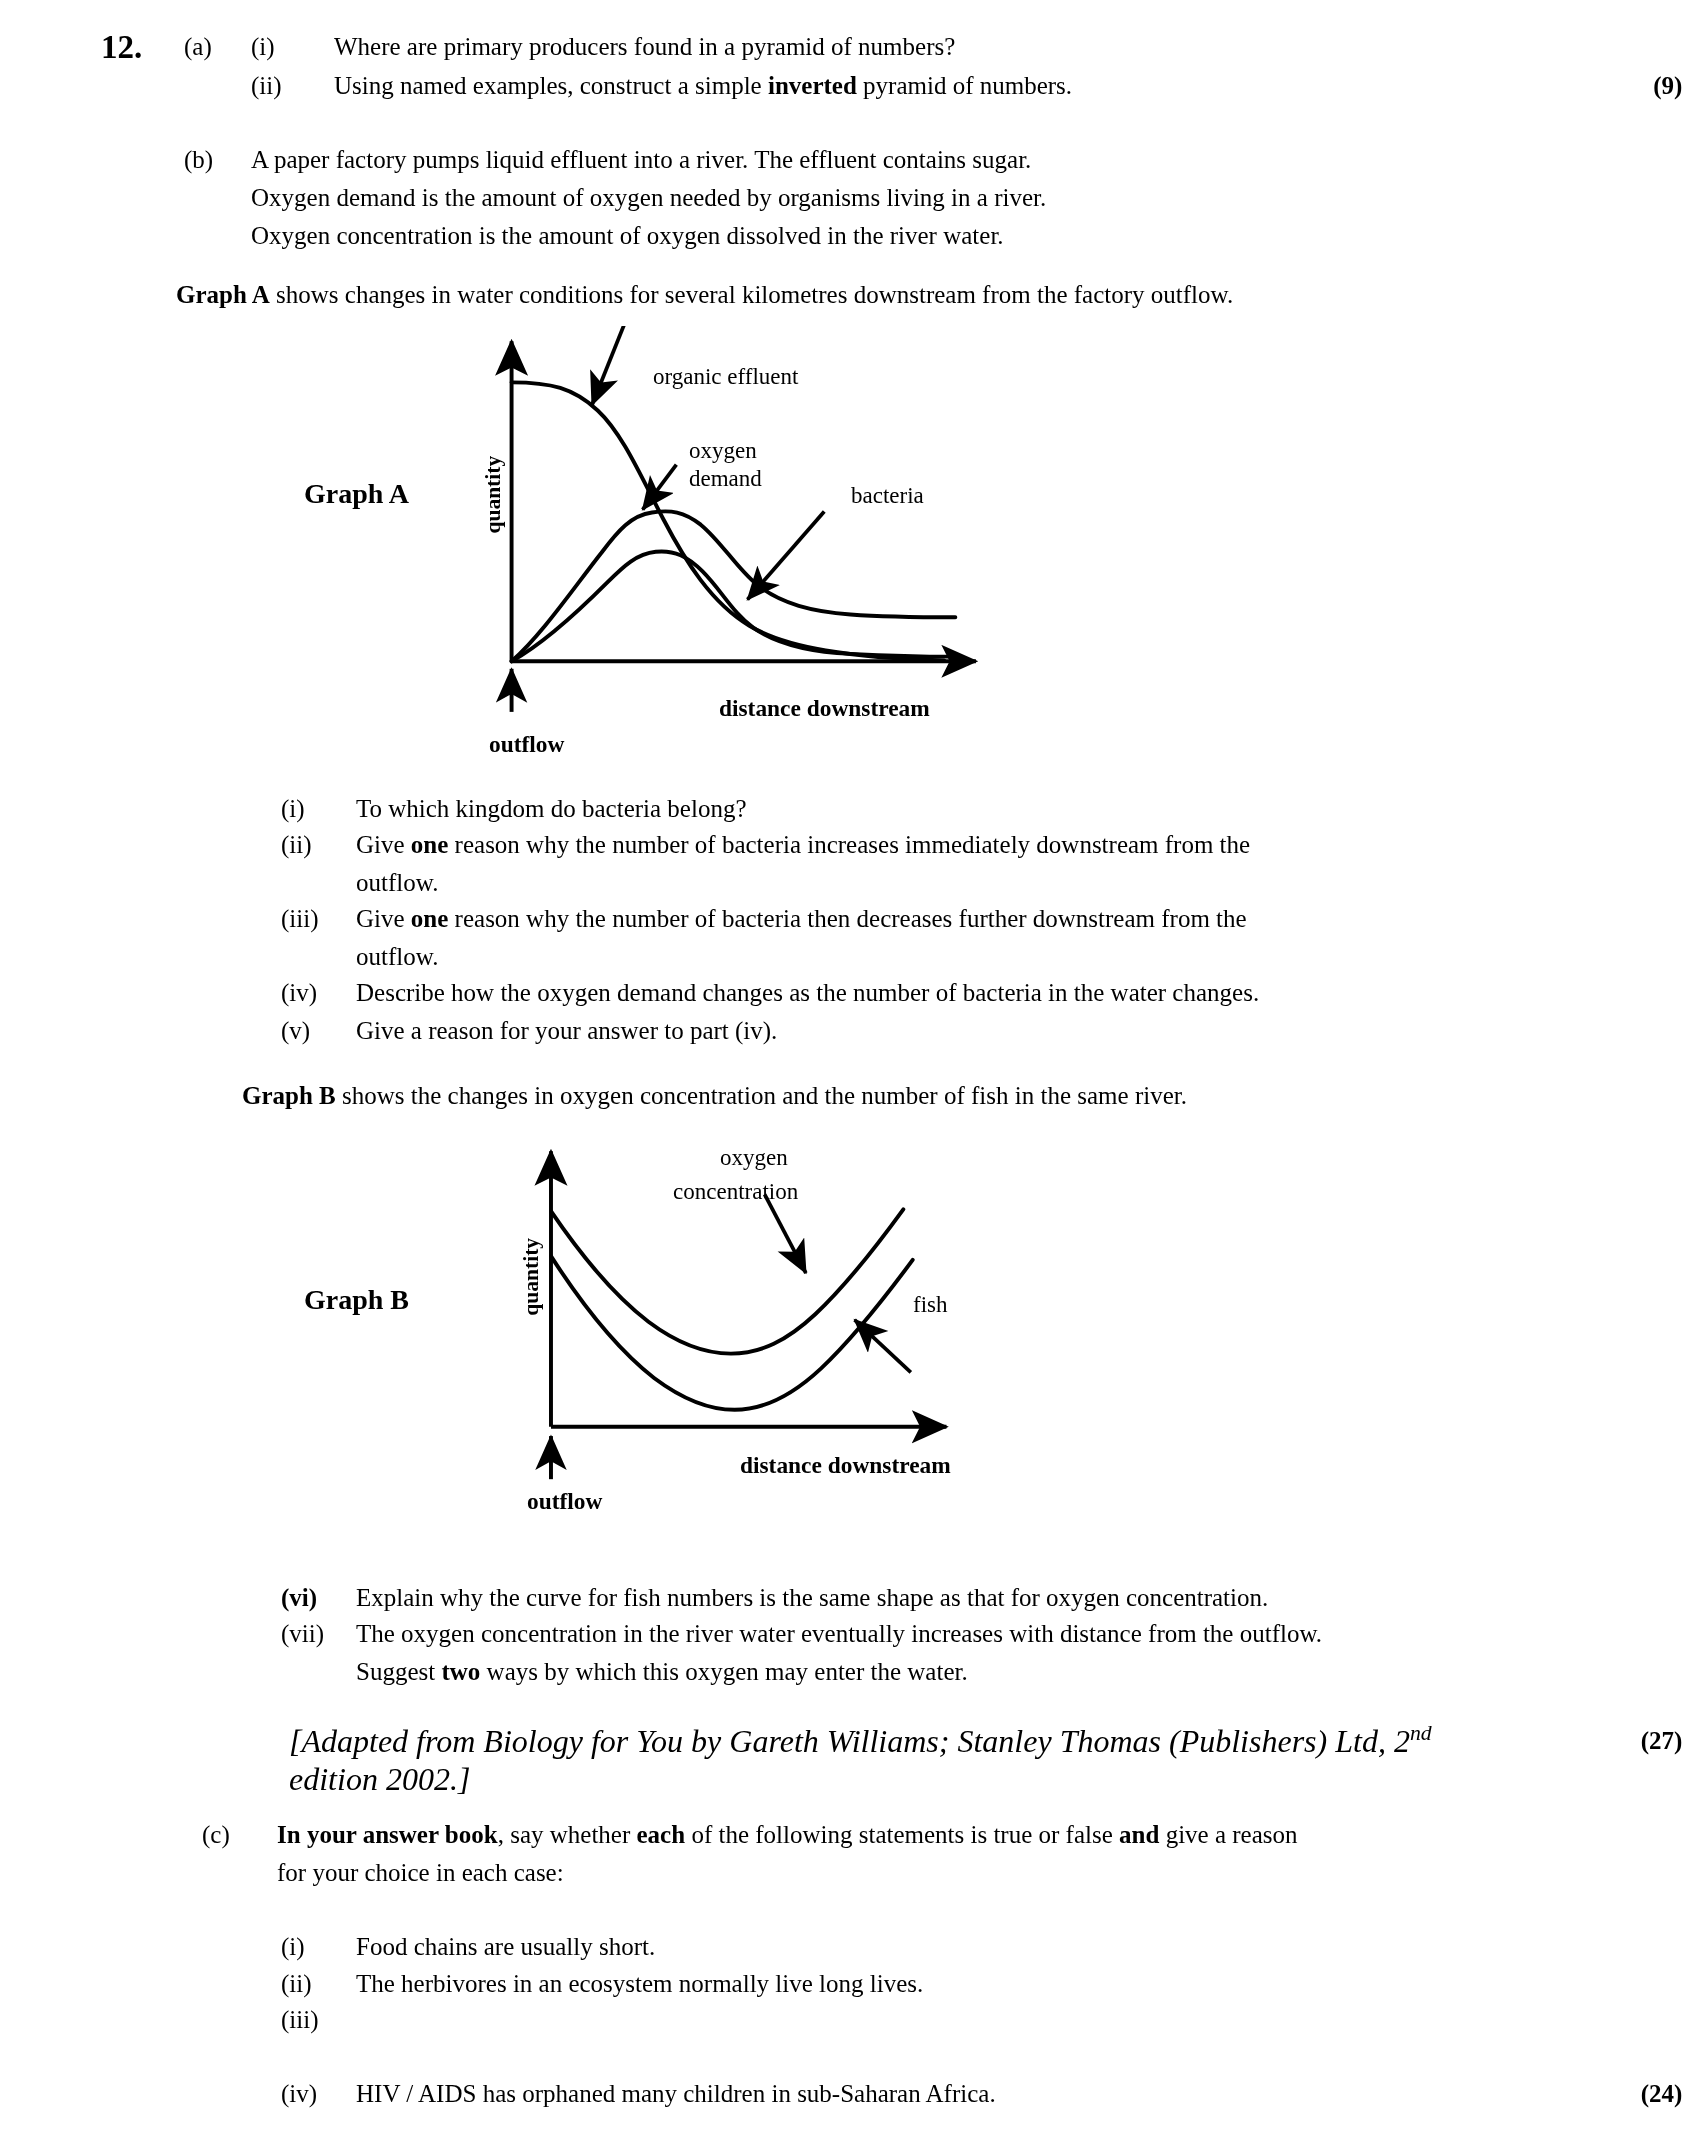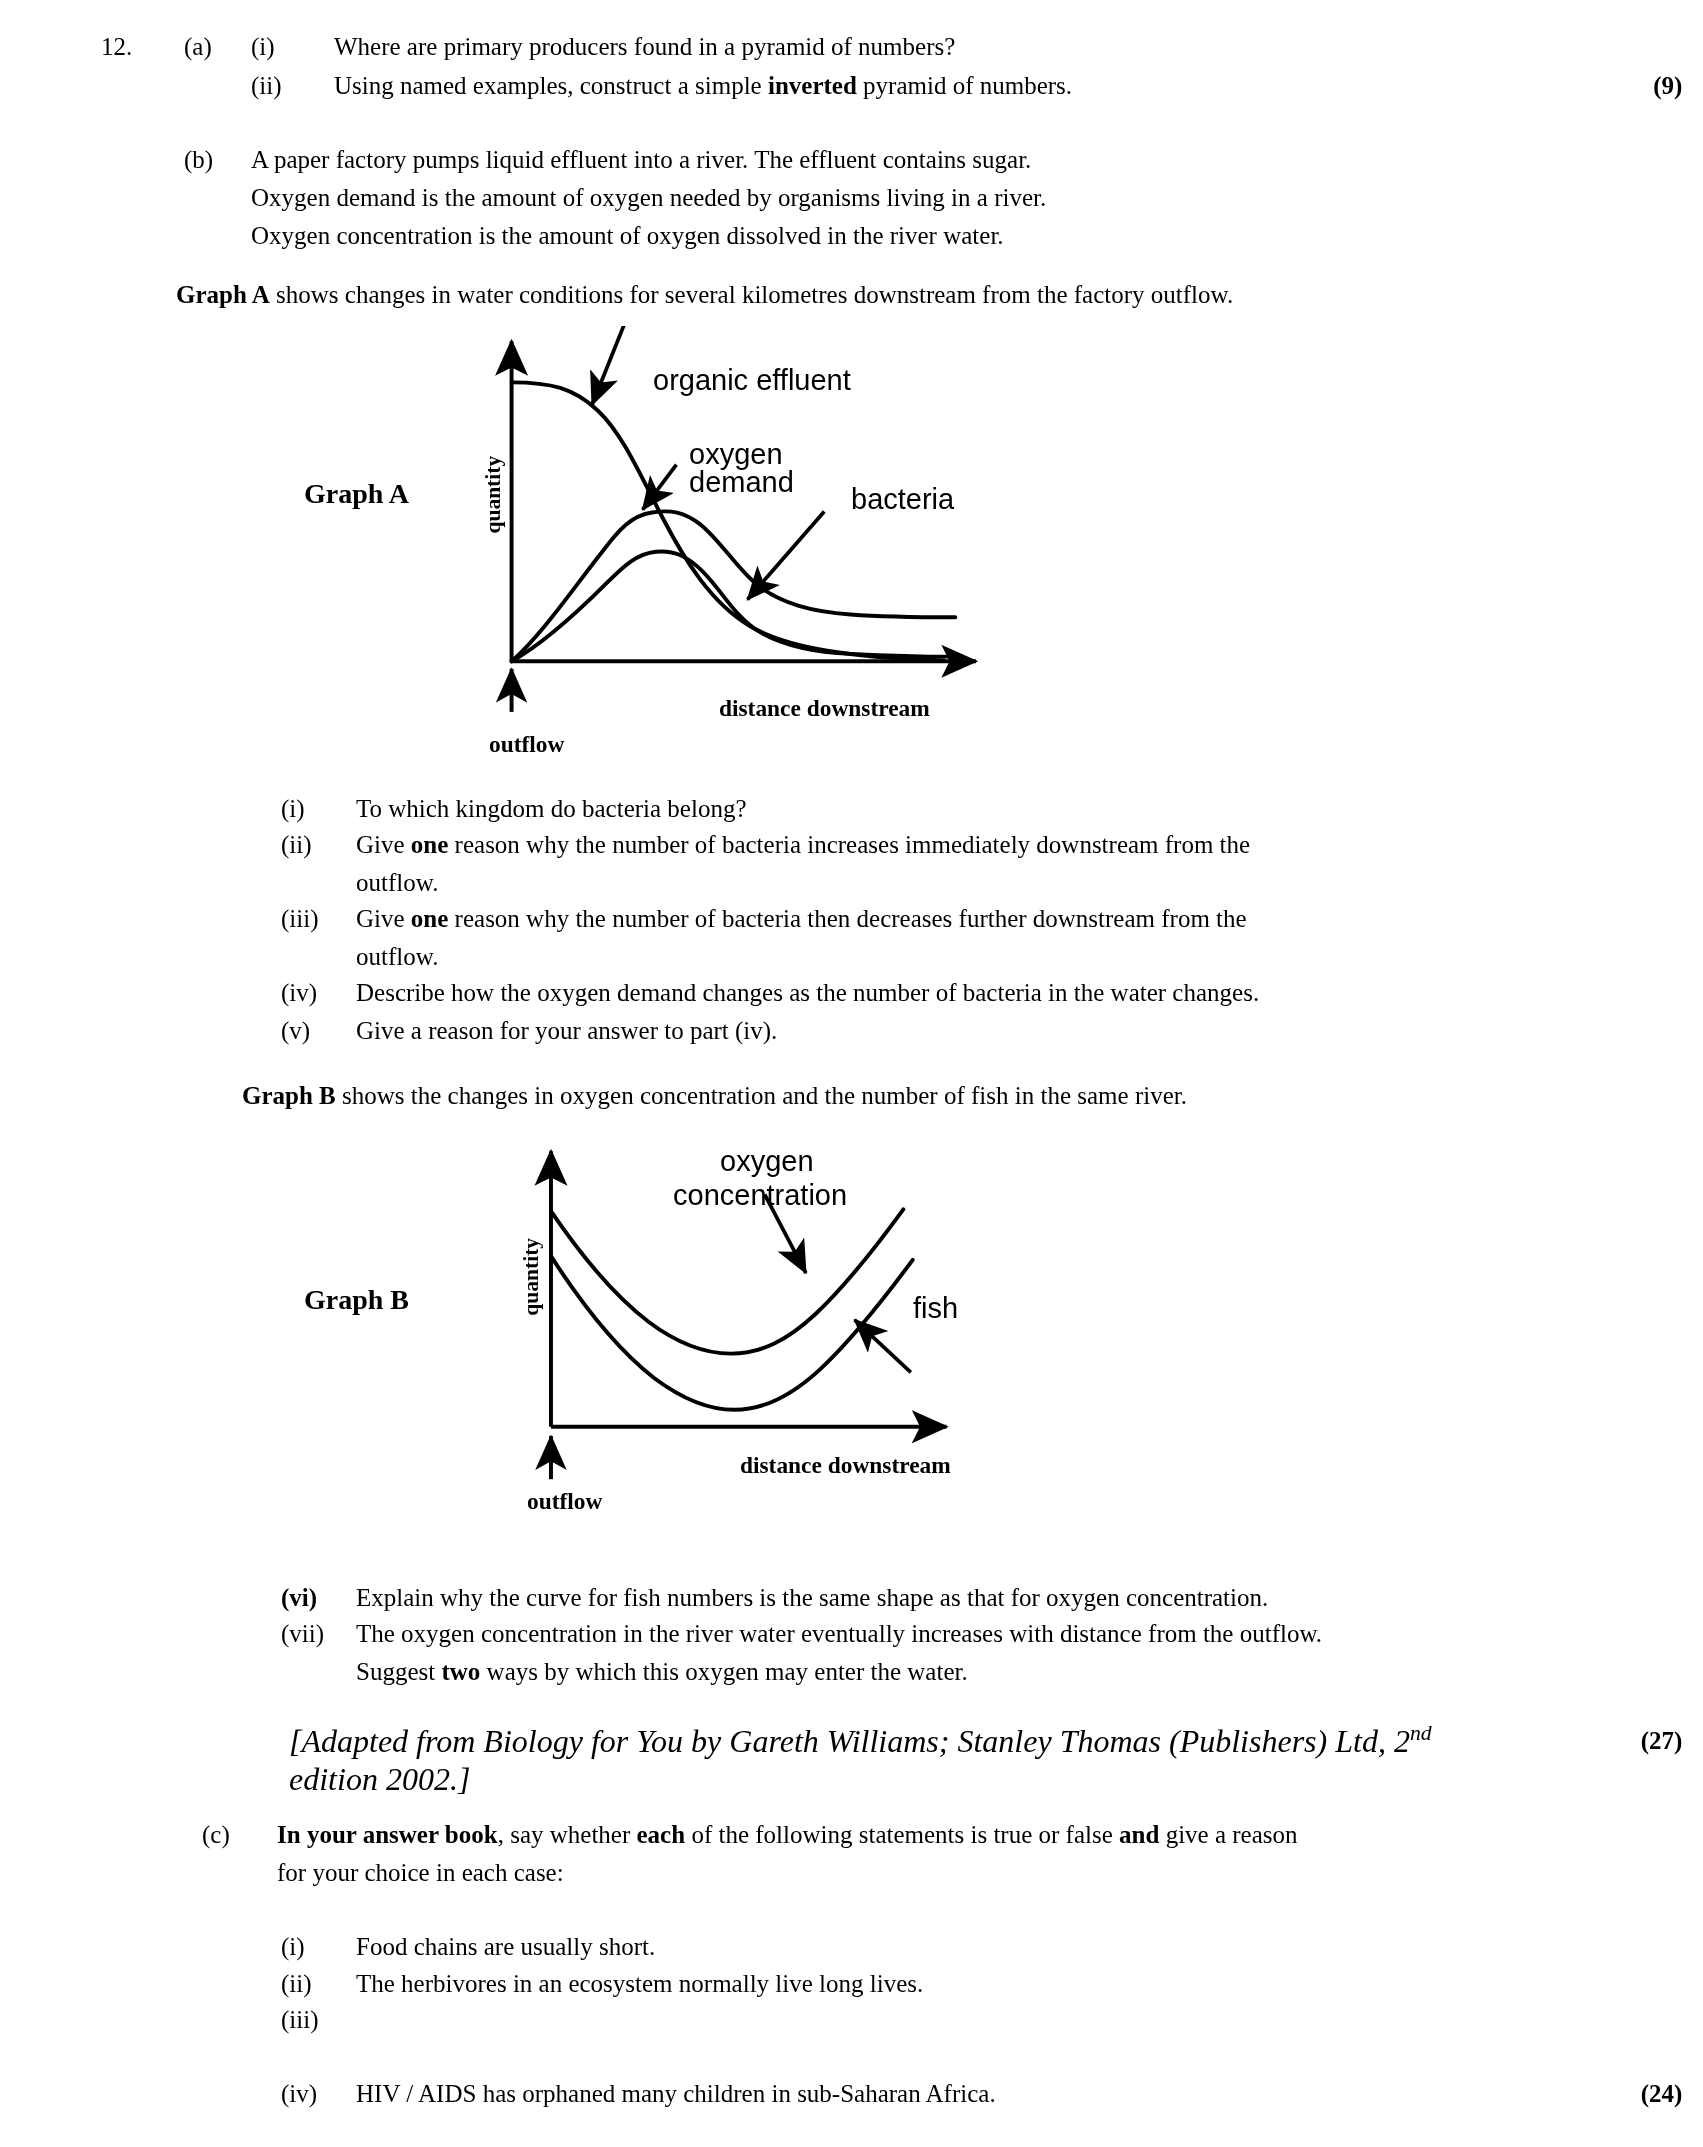--- a/index.html
+++ b/index.html
@@ -14,22 +14,22 @@
     font-family: "Liberation Serif", "DejaVu Serif", serif;
     color: #000000;
     overflow: hidden;
   }
   .page {
     position: absolute;
     inset: 0;
     padding: 0;
   }
   .qnum {
-    font-weight: normal;
-    font-size: 25px;
+    font-weight: bold;
+    font-size: 33px;
     line-height: 38px;
   }
   .lbl {
     font-size: 25px;
     line-height: 38px;
     flex: 0 0 auto;
   }
   .txt {
     font-size: 25px;
     line-height: 38px;
@@ -68,22 +68,22 @@
     position: absolute;
     font-weight: bold;
     font-size: 28px;
   }
   .vlabel {
     font-family: "Liberation Serif", "DejaVu Serif", serif;
     font-weight: bold;
     font-size: 23px;
   }
   .glabel {
-    font-family: Liberation Sans, sans-serif;
-    font-size: 29px;
+    font-family: Liberation Serif, serif;
+    font-size: 23px;
   }
   .glabel-b {
     font-family: "Liberation Serif", "DejaVu Serif", serif;
     font-weight: bold;
     font-size: 23.4px;
   }
 </style>
 </head>
 <body>
 

